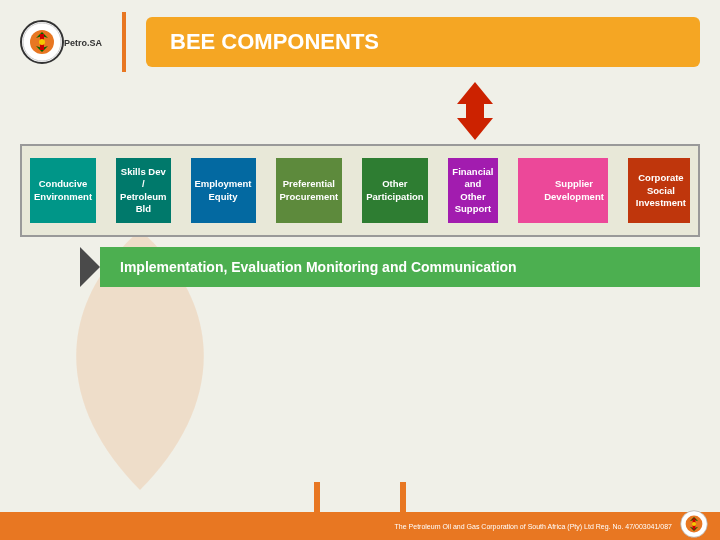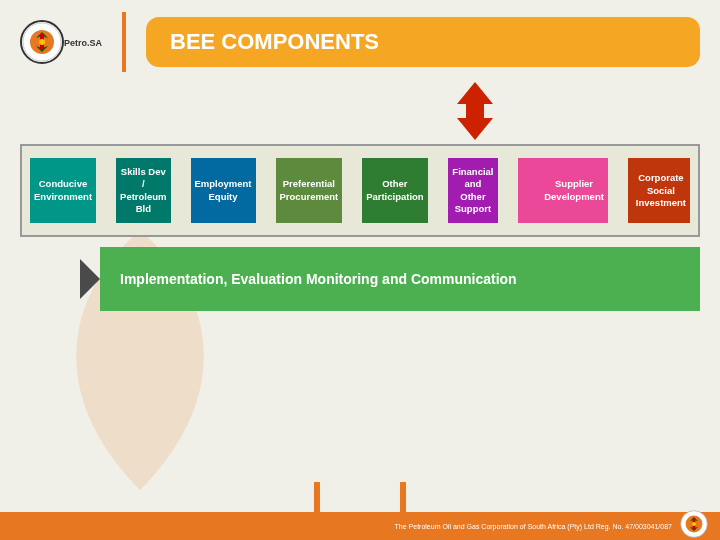--- a/index.html
+++ b/index.html
@@ -63,21 +63,21 @@
       margin-right: 20px;
     }
 
     
     .bee-banner {
       background: #f5a623;
       color: white;
       font-size: 22px;
       font-weight: bold;
       padding: 12px 24px;
-      border-radius: 13px;
+      border-radius: 6px;
       flex: 1;
     }
 
     
     .arrow-connector {
       display: flex;
       justify-content: center;
       margin: 4px 0;
     }
 
@@ -152,21 +152,21 @@
       margin-left: 60px;
       margin-right: 0;
       flex-shrink: 0;
     }
 
     .impl-banner {
       background: #4caf50;
       color: white;
       font-size: 14px;
       font-weight: bold;
-      padding: 24px 20px;
+      padding: 12px 20px;
       flex: 1;
       display: flex;
       align-items: center;
     }
 
     
     .footer {
       position: absolute;
       bottom: 0;
       left: 0;

